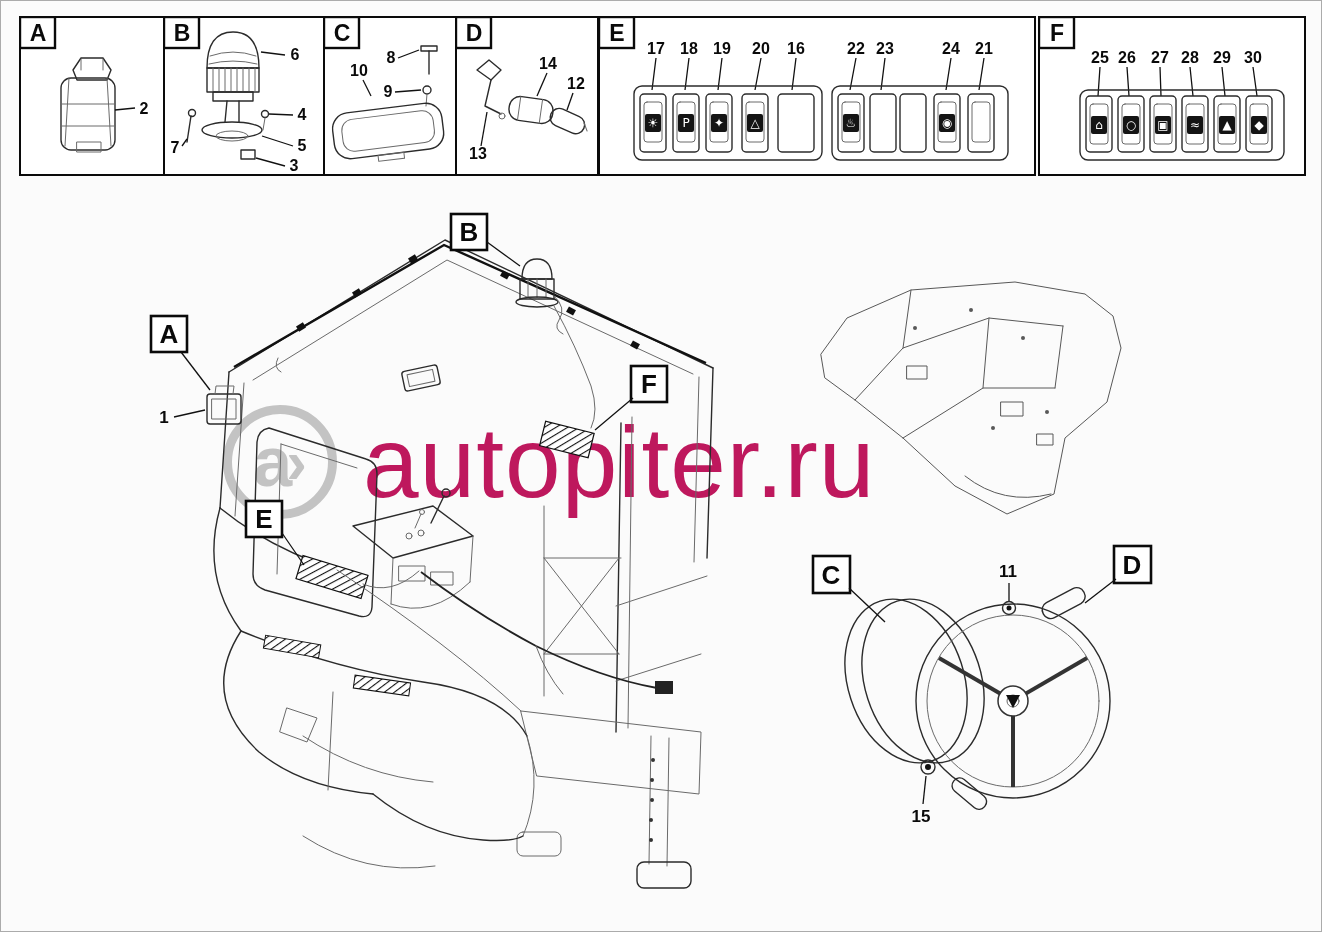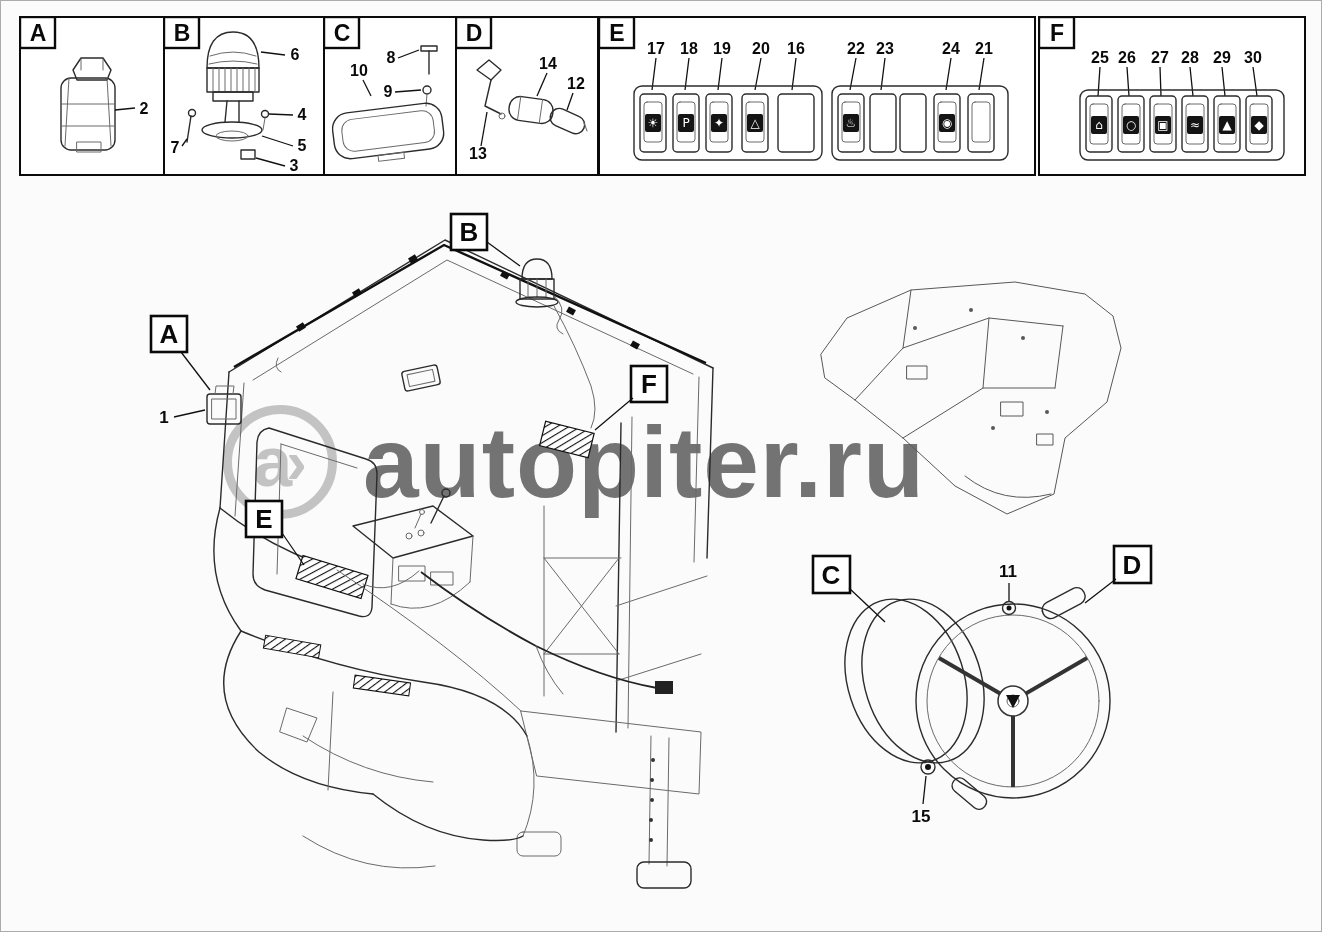--- a/index.html
+++ b/index.html
@@ -25,21 +25,21 @@
   .pnum{font-family:"Liberation Sans",sans-serif;font-size:17px;font-weight:bold;fill:#0a0a0a;text-anchor:middle}
   .swico{font-family:"DejaVu Sans",sans-serif;font-size:12px;fill:#fff;text-anchor:middle}
 
   .main-svg{position:absolute;left:0;top:175px;z-index:2}
 
   
   .watermark{position:absolute;left:222px;top:402px;height:118px;display:flex;align-items:center;z-index:1}
   .wm-logo{width:114px;height:114px;border:9px solid #c3c3c3;border-radius:50%;display:flex;align-items:center;justify-content:center;color:#c3c3c3;font-weight:bold;margin-right:26px}
   .wm-a{font-size:70px;line-height:1}
   .wm-arrow{font-size:62px;line-height:1;margin-left:-6px}
-  .wm-text{font-size:100px;font-weight:bold;color:#737373;letter-spacing:1px;line-height:114px}
+  .wm-text{font-size:100px;font-weight:normal;color:#be185d;letter-spacing:1px;line-height:114px}
 </style>
 </head>
 <body>
 
 <div class="page">
 
   <div class="watermark">
     <div class="wm-logo">
       <span class="wm-a">a</span>
       <span class="wm-arrow">›</span>

